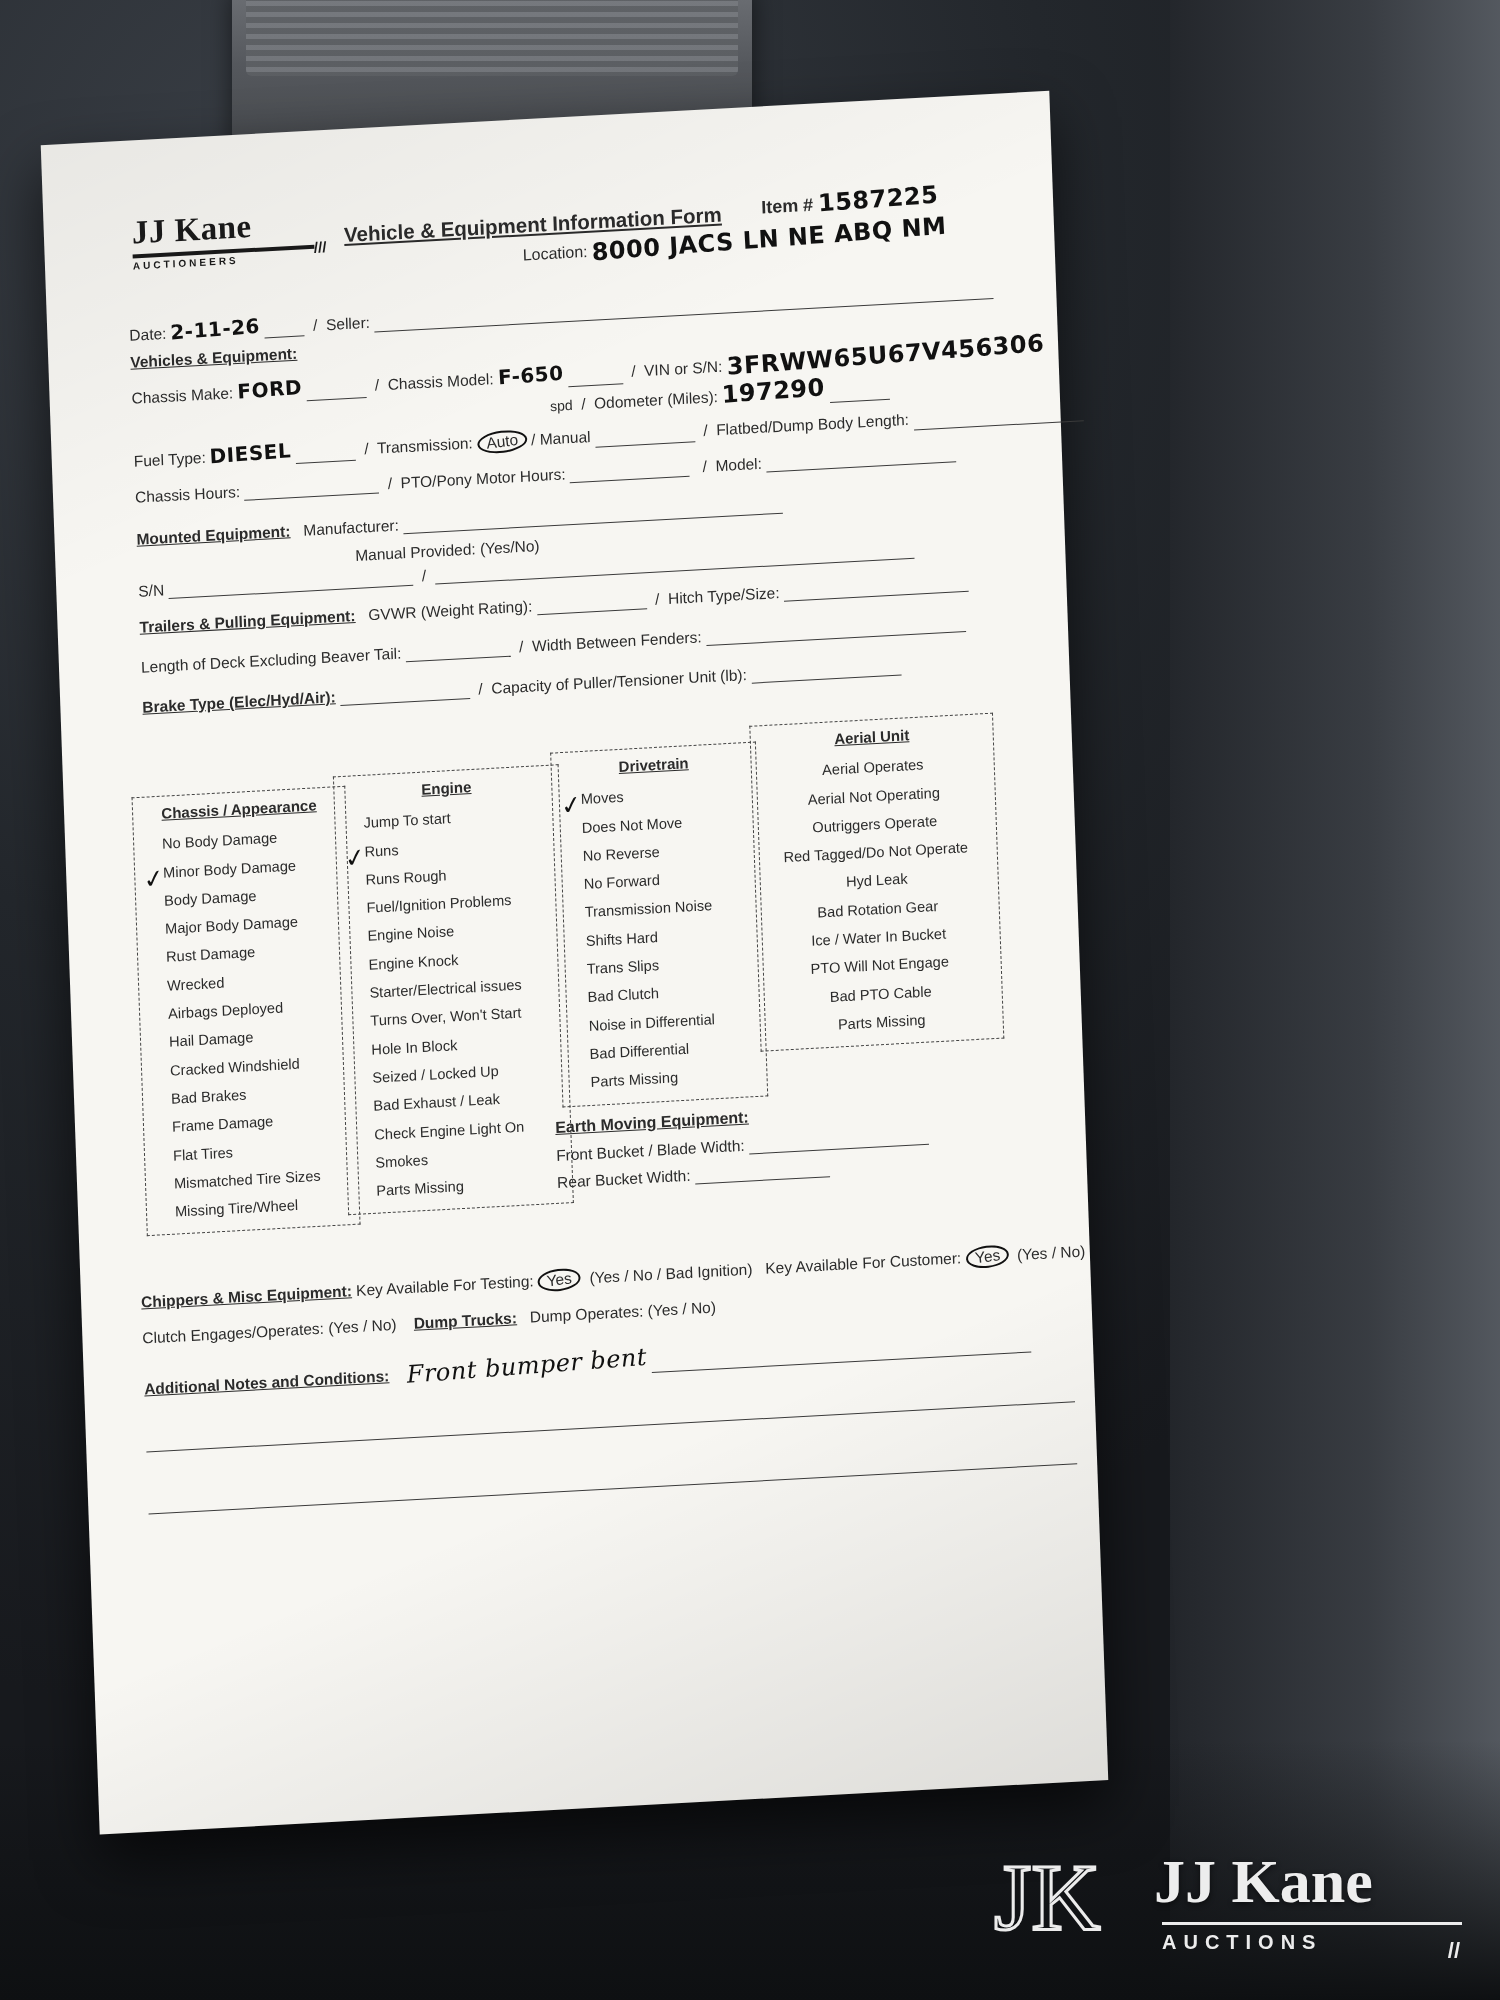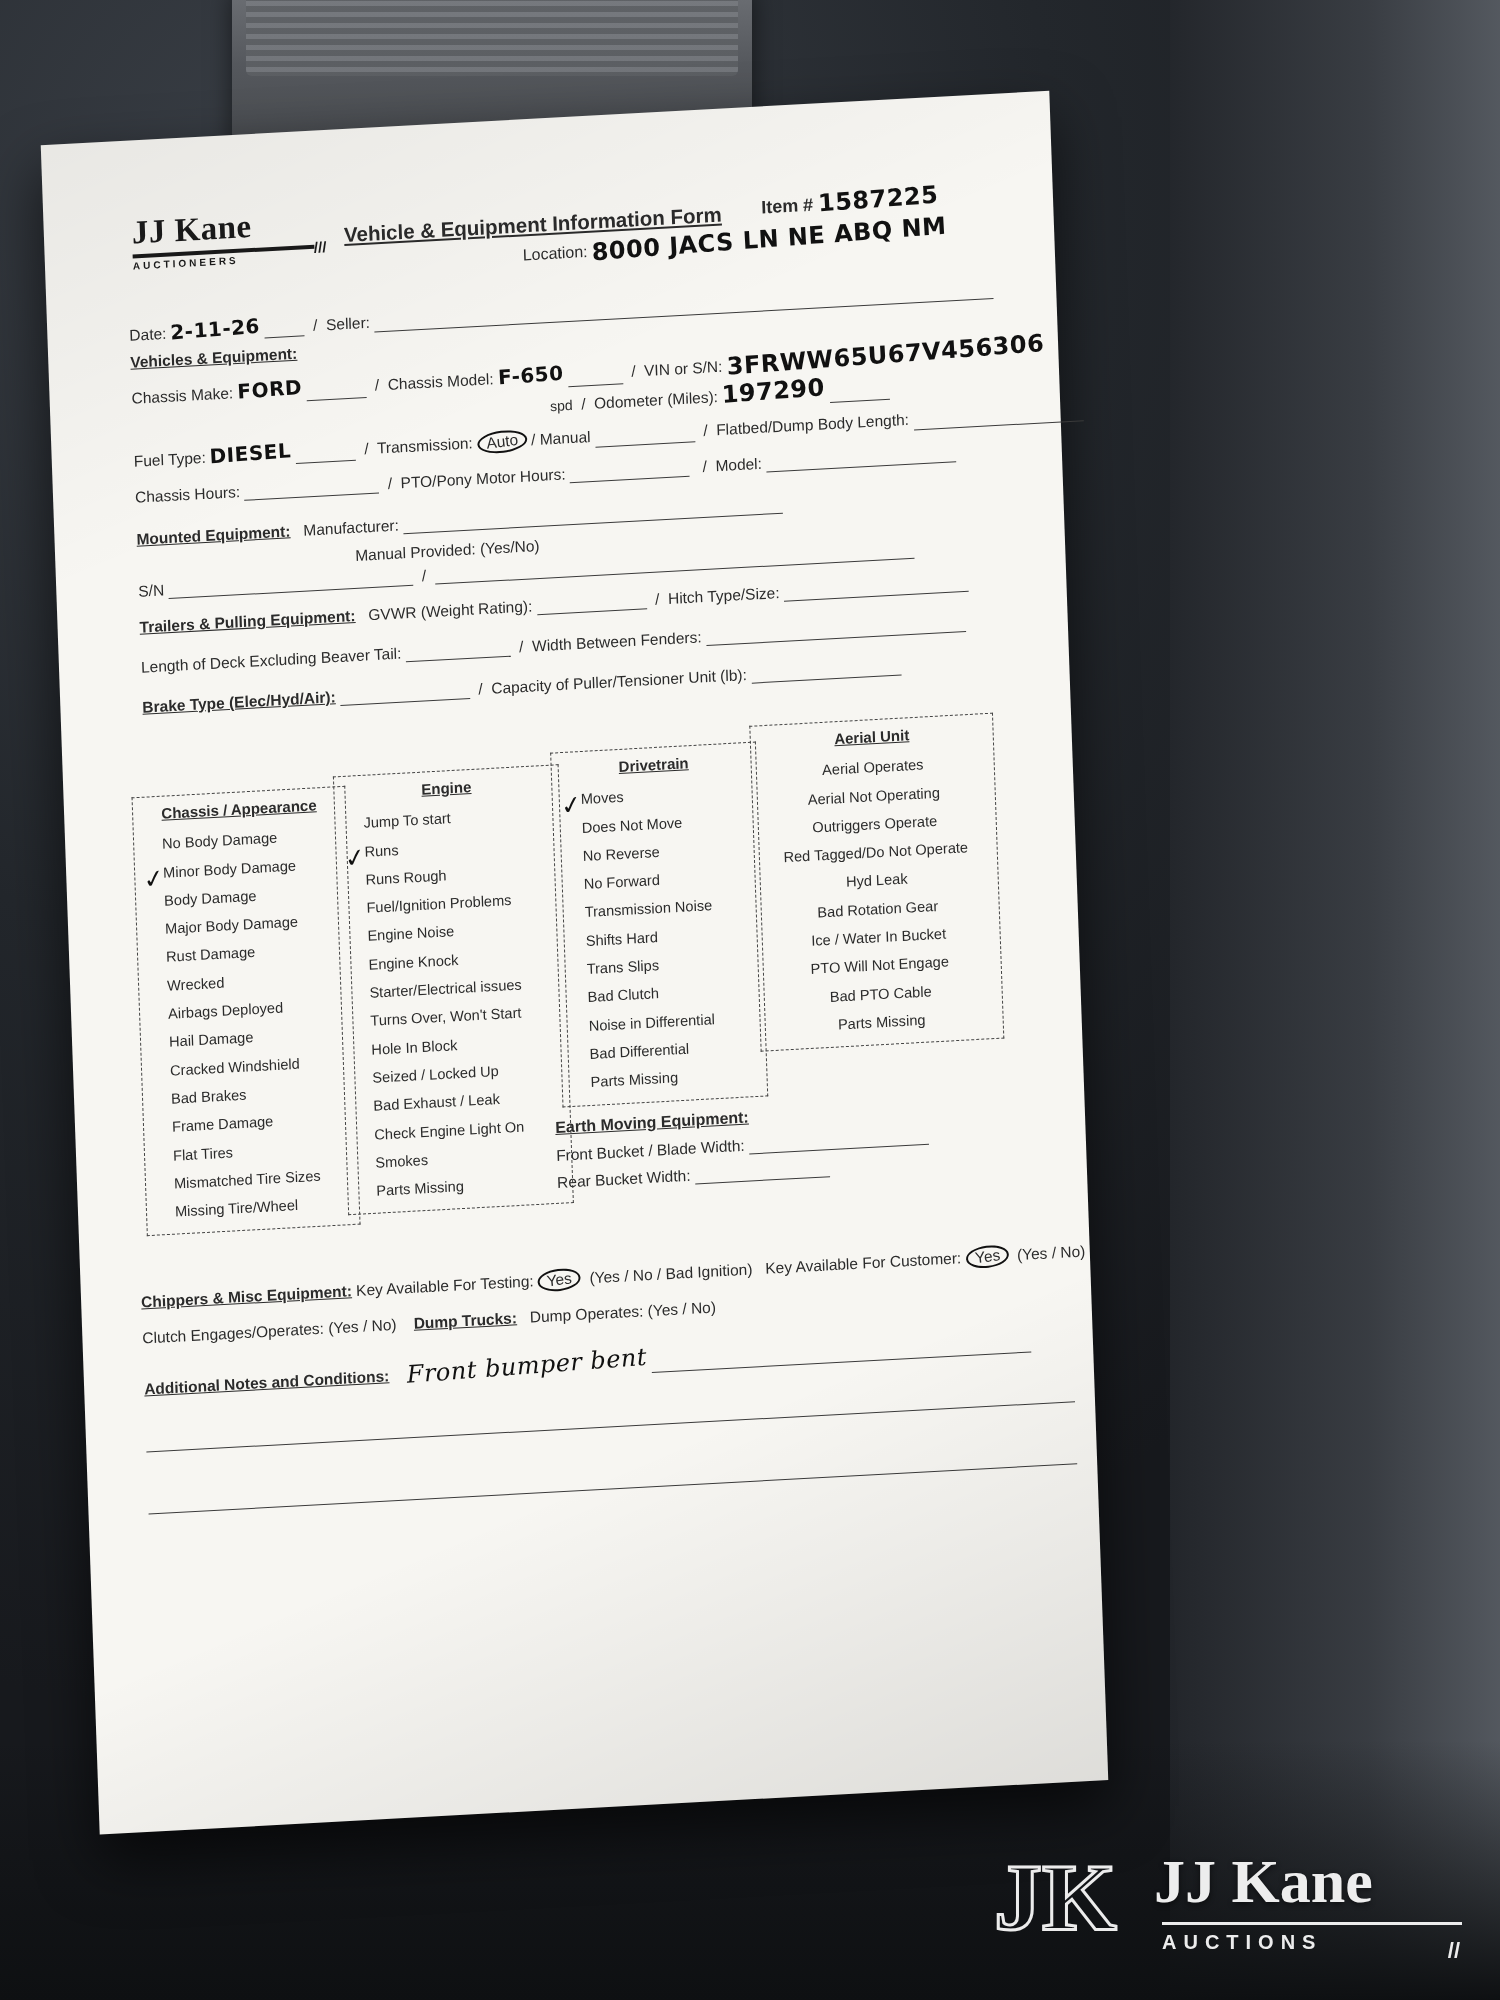--- a/index.html
+++ b/index.html
@@ -144,21 +144,21 @@
     position:absolute;left:160px;top:4px;
     font-family:"Liberation Serif", serif;font-weight:bold;font-size:62px;color:#ffffff;
     text-shadow:0 2px 6px rgba(0,0,0,.6);
   }
   .wm-sub{
     position:absolute;left:168px;top:80px;width:300px;border-top:3px solid #fff;padding-top:6px;
     font-size:20px;letter-spacing:7px;color:#fff;font-weight:bold;
   }
   .wm-jk{
     position:absolute;left:0;top:0;width:150px;height:120px;
-    font-family:"Liberation Serif",serif;font-weight:bold;font-size:96px;color:transparent;
+    font-family:"Liberation Serif",serif;font-weight:normal;font-size:96px;color:transparent;
     -webkit-text-stroke:3px #ffffff;
   }
   .wm-slashes{position:absolute;right:4px;bottom:8px;color:#fff;font-weight:bold;font-size:22px;}
 </style>
 </head>
 <body>
 
 <div class="photo-bg"></div>
 <div class="bg-edge-right"></div>
 <div class="bg-edge-bottom"></div>

